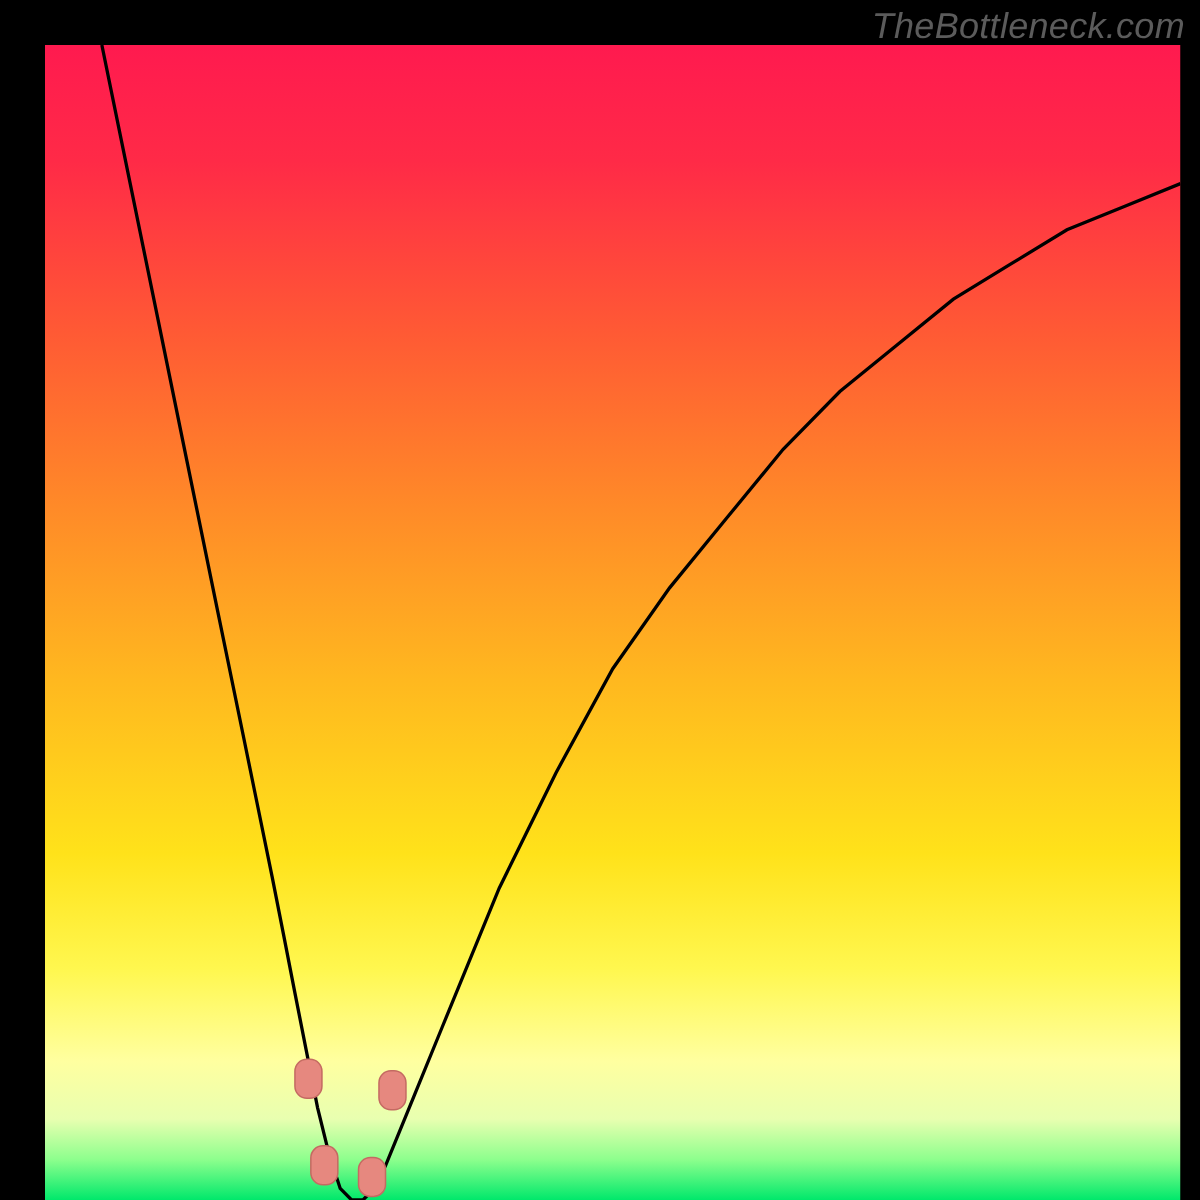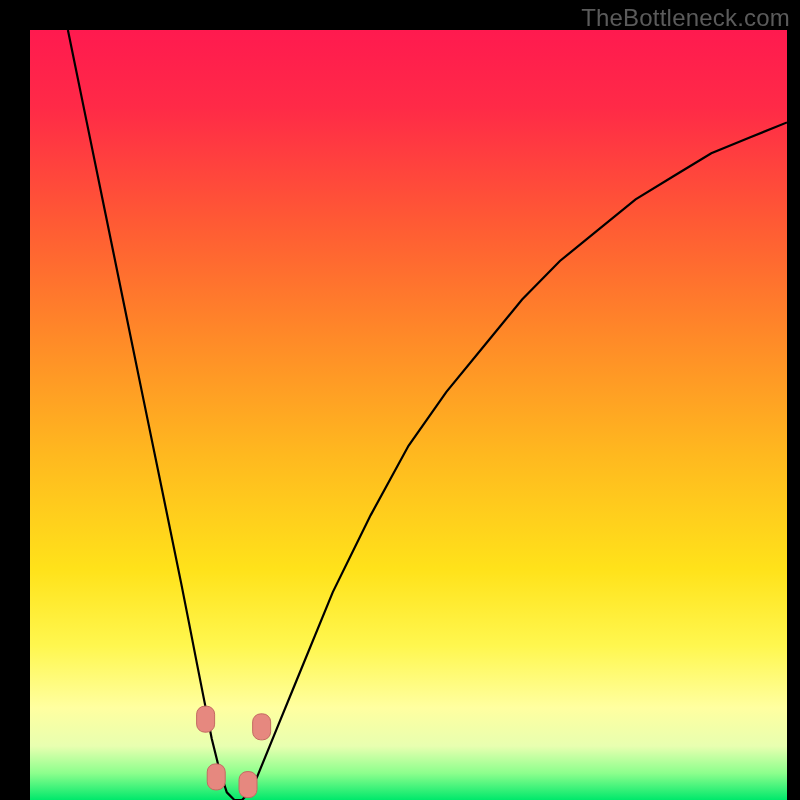--- a/index.html
+++ b/index.html
@@ -28,20 +28,21 @@
   }
   .watermark {
     position: absolute;
     top: 4px;
     right: 10px;
     color: #5b5b5b;
     font-size: 24px;
     font-weight: 500;
     letter-spacing: 0.2px;
     user-select: none;
+    font-style: italic;
   }
 </style>
 </head>
 <body>
 
 <div class="frame">
   <svg class="plot" viewBox="0 0 757 770" preserveAspectRatio="none">
     <defs>
       <linearGradient id="bg-grad" x1="0" y1="0" x2="0" y2="1">
           <stop offset="0%" stop-color="#ff1a4f"></stop>

